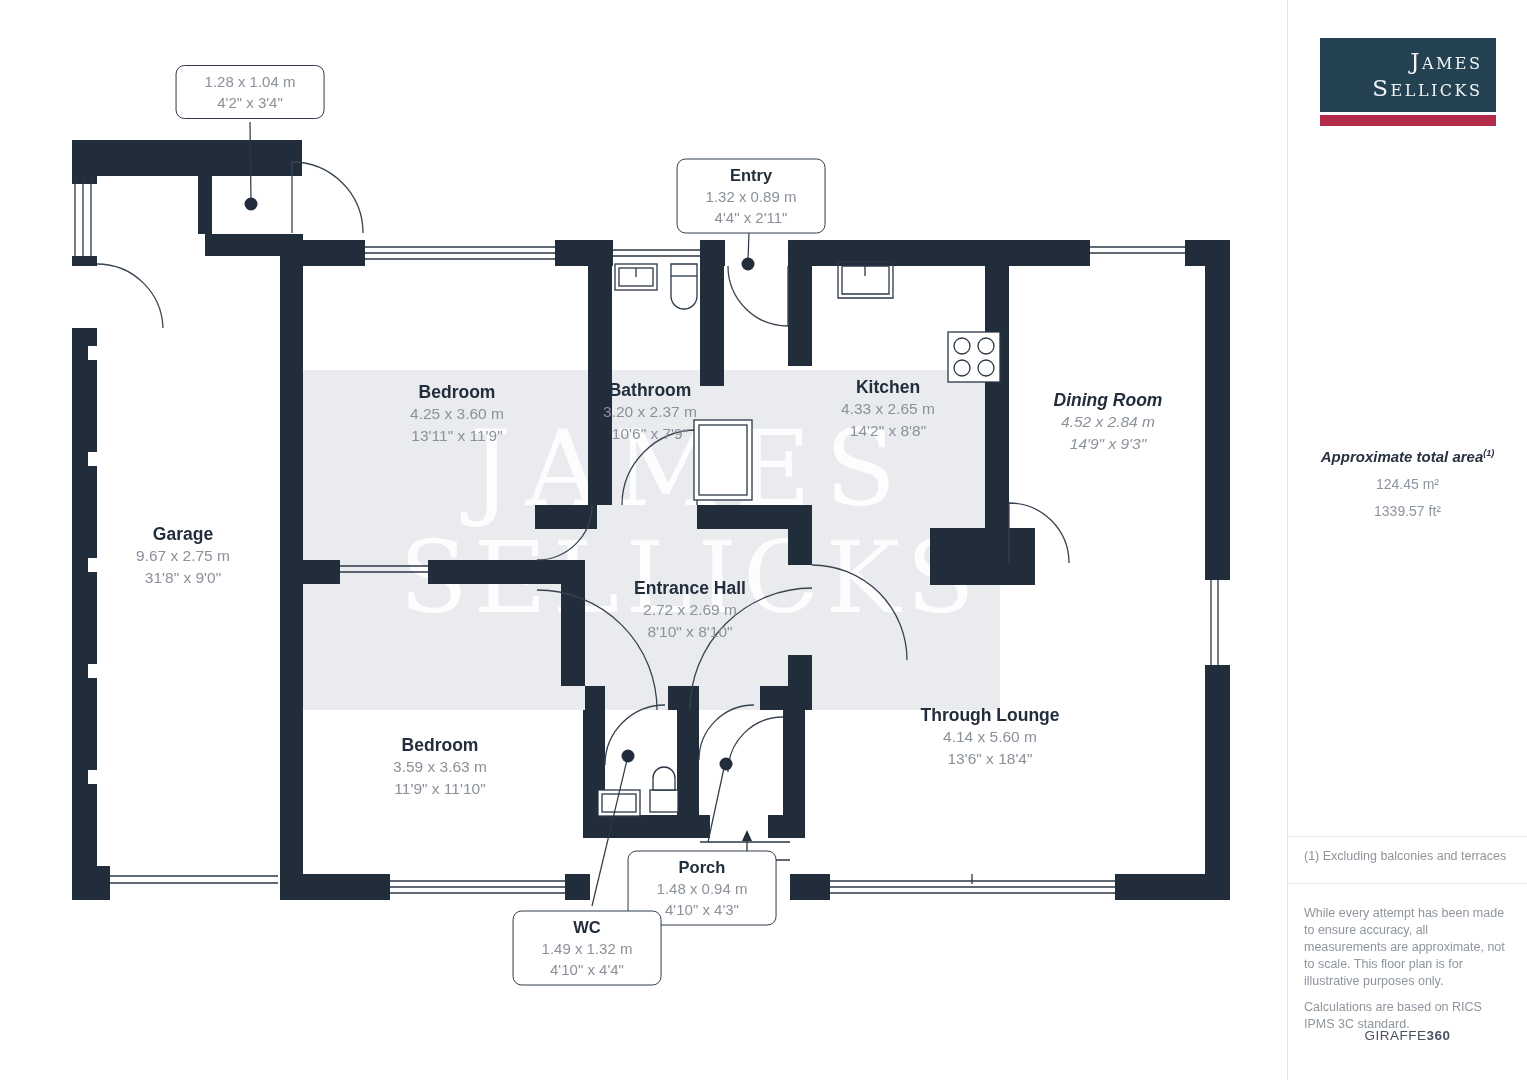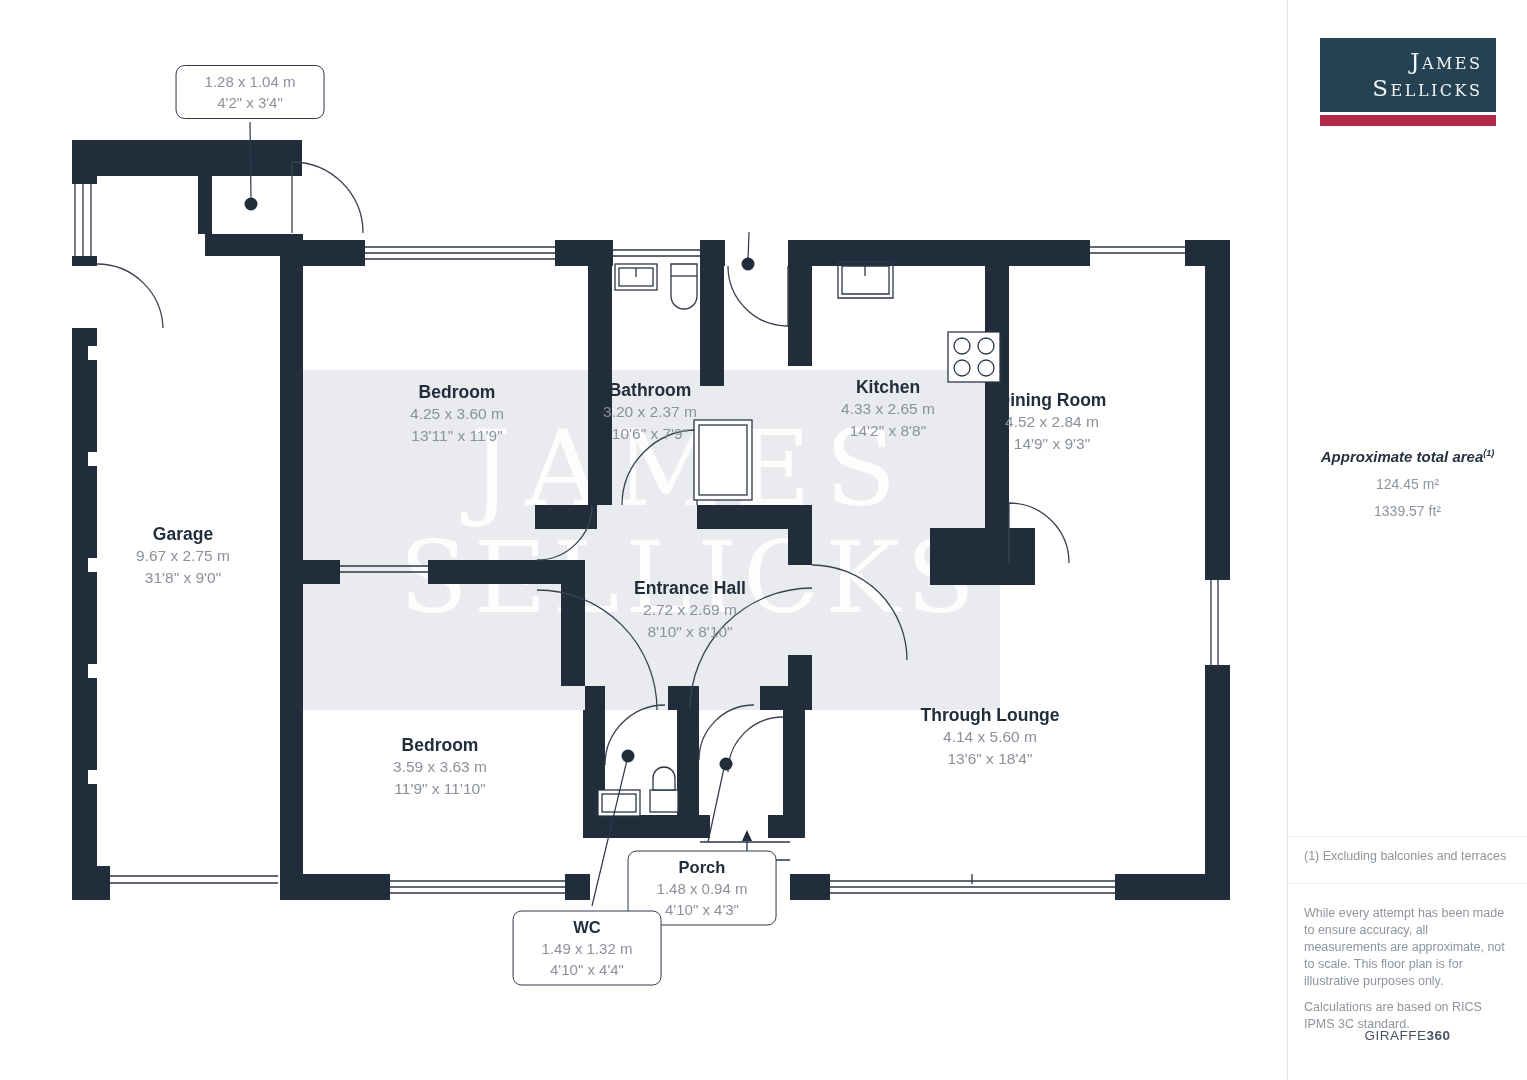--- a/index.html
+++ b/index.html
@@ -211,21 +211,21 @@
   <div class="room-label" style="left:650px;top:412px;">
     <span class="rname">Bathroom</span>
     <span class="rdim">3.20 x 2.37 m</span>
     <span class="rdim">10'6" x 7'9"</span>
   </div>
   <div class="room-label" style="left:888px;top:409px;">
     <span class="rname">Kitchen</span>
     <span class="rdim">4.33 x 2.65 m</span>
     <span class="rdim">14'2" x 8'8"</span>
   </div>
-  <div class="room-label" style="left:1052px;top:422px;">
+  <div class="room-label" style="left:1108px;top:422px;font-style:italic;">
     <span class="rname">Dining Room</span>
     <span class="rdim">4.52 x 2.84 m</span>
     <span class="rdim">14'9" x 9'3"</span>
   </div>
   <div class="room-label" style="left:690px;top:610px;">
     <span class="rname">Entrance Hall</span>
     <span class="rdim">2.72 x 2.69 m</span>
     <span class="rdim">8'10" x 8'10"</span>
   </div>
   <div class="room-label" style="left:440px;top:767px;">
@@ -236,20 +236,25 @@
   <div class="room-label" style="left:990px;top:737px;">
     <span class="rname">Through Lounge</span>
     <span class="rdim">4.14 x 5.60 m</span>
     <span class="rdim">13'6" x 18'4"</span>
   </div>
 
   <div class="callout" style="left:250px;top:92px;">
 
     <span class="cdim">1.28 x 1.04 m</span>
     <span class="cdim">4'2" x 3'4"</span>
+  </div>
+  <div class="callout" style="left:751px;top:196px;">
+    <span class="cname">Entry</span>
+    <span class="cdim">1.32 x 0.89 m</span>
+    <span class="cdim">4'4" x 2'11"</span>
   </div>
   <div class="callout" style="left:702px;top:888px;">
     <span class="cname">Porch</span>
     <span class="cdim">1.48 x 0.94 m</span>
     <span class="cdim">4'10" x 4'3"</span>
   </div>
   <div class="callout" style="left:587px;top:948px;">
     <span class="cname">WC</span>
     <span class="cdim">1.49 x 1.32 m</span>
     <span class="cdim">4'10" x 4'4"</span>

